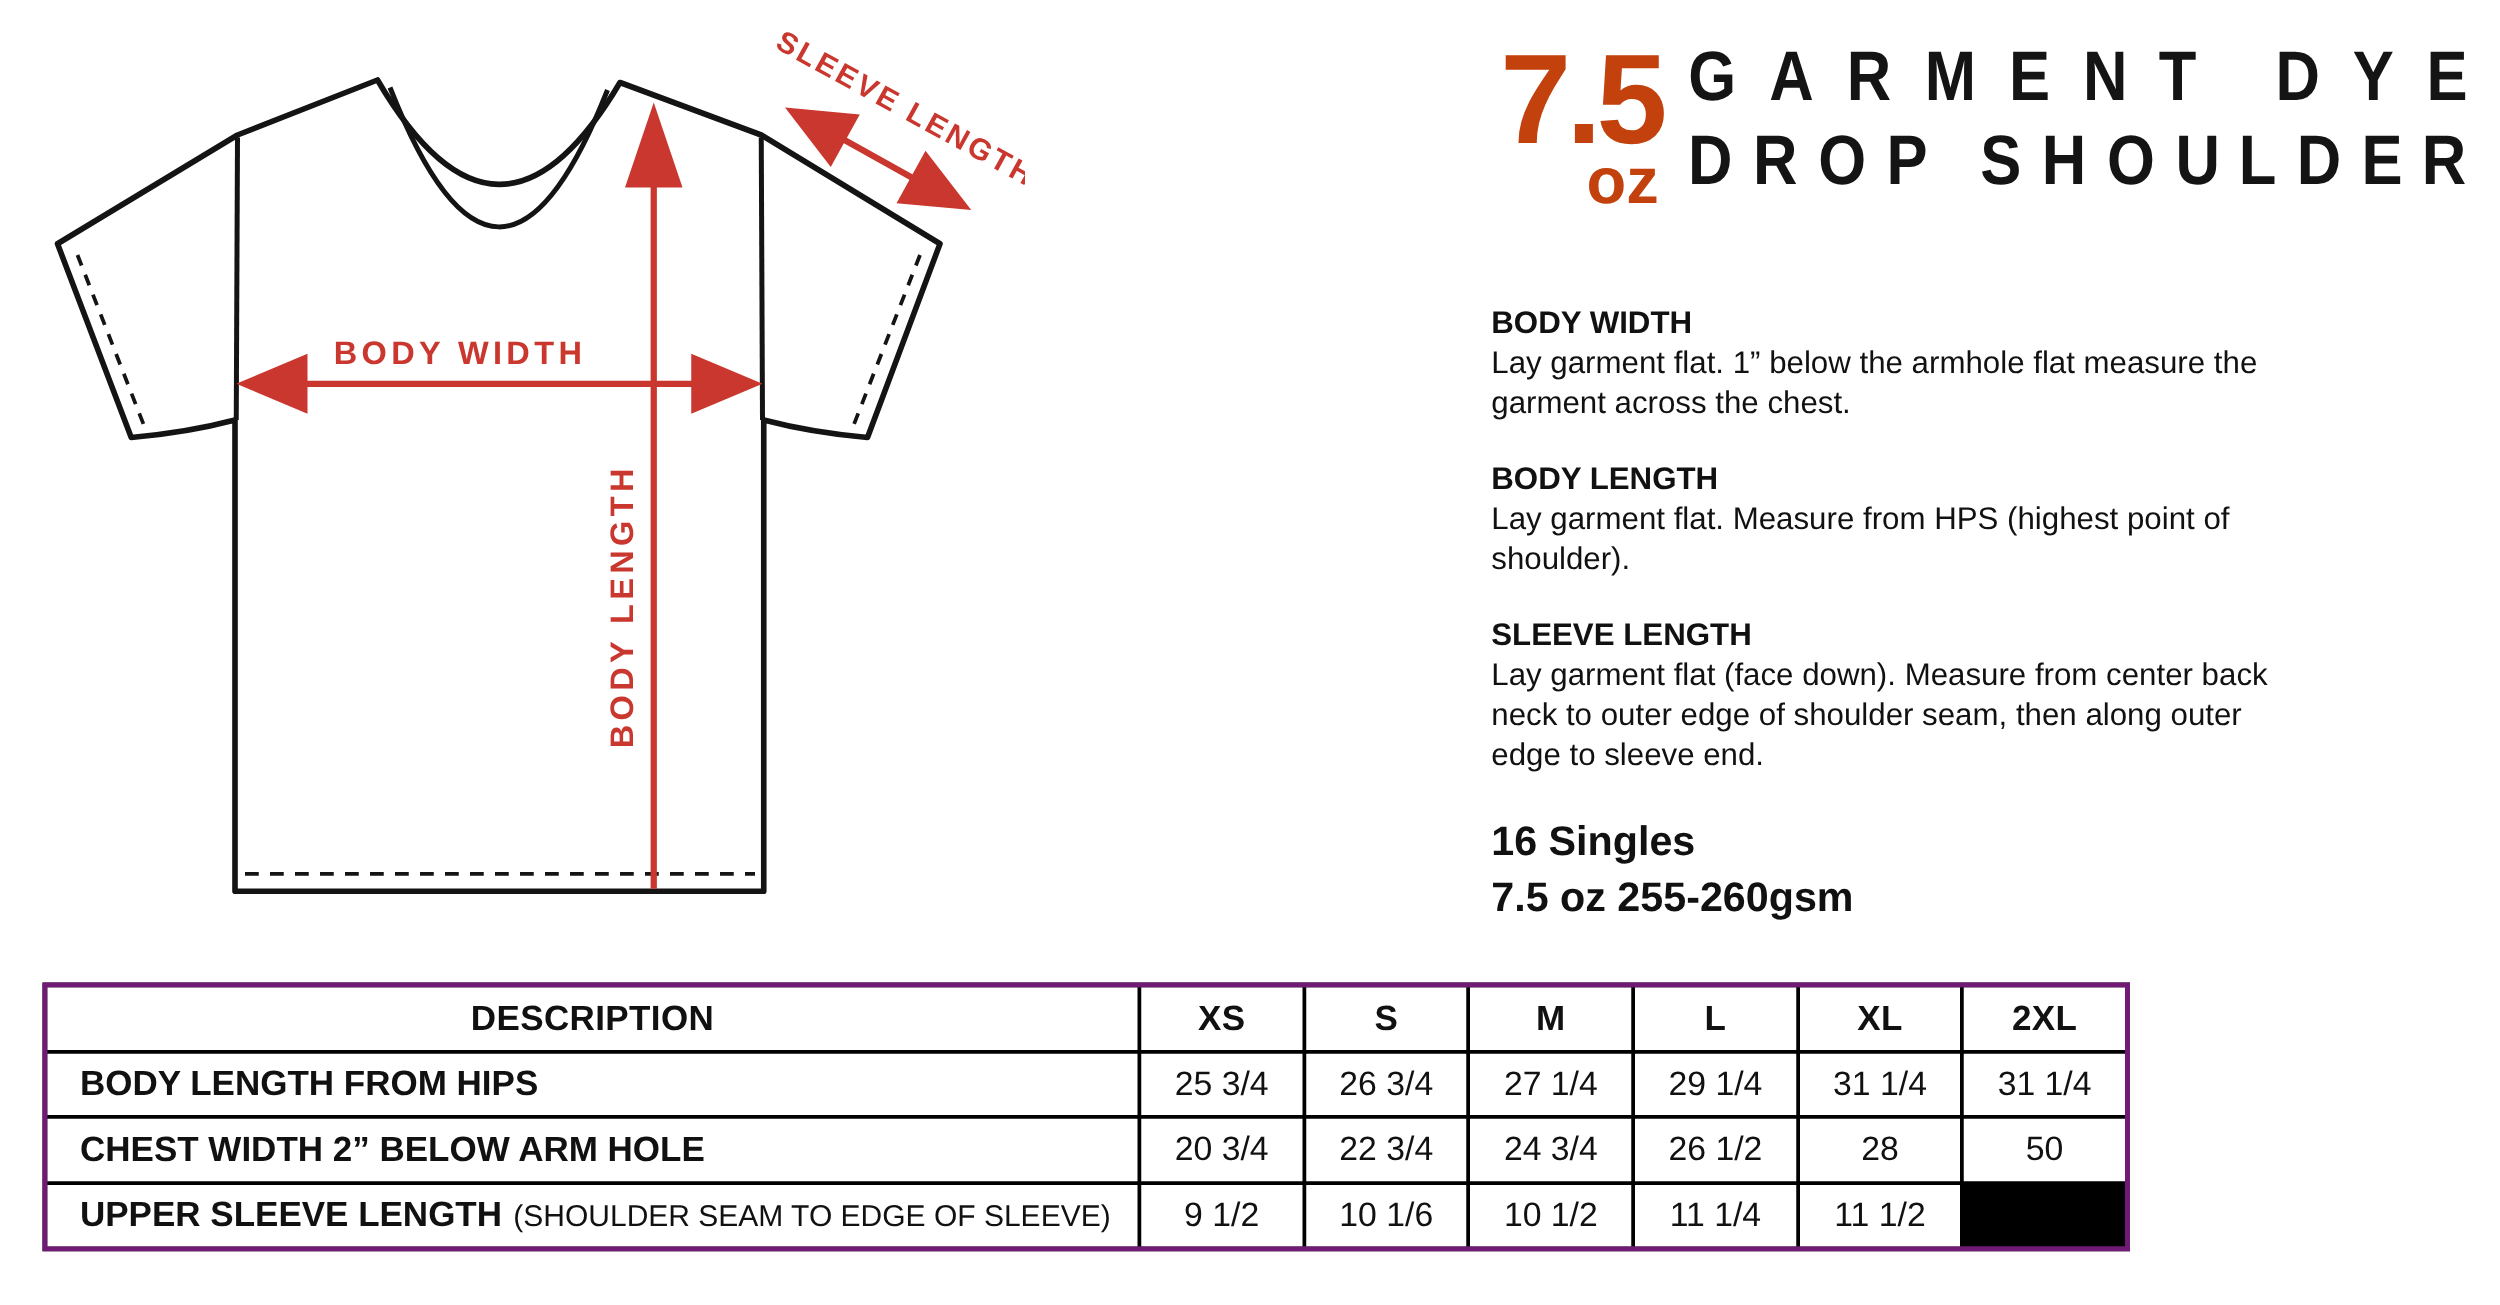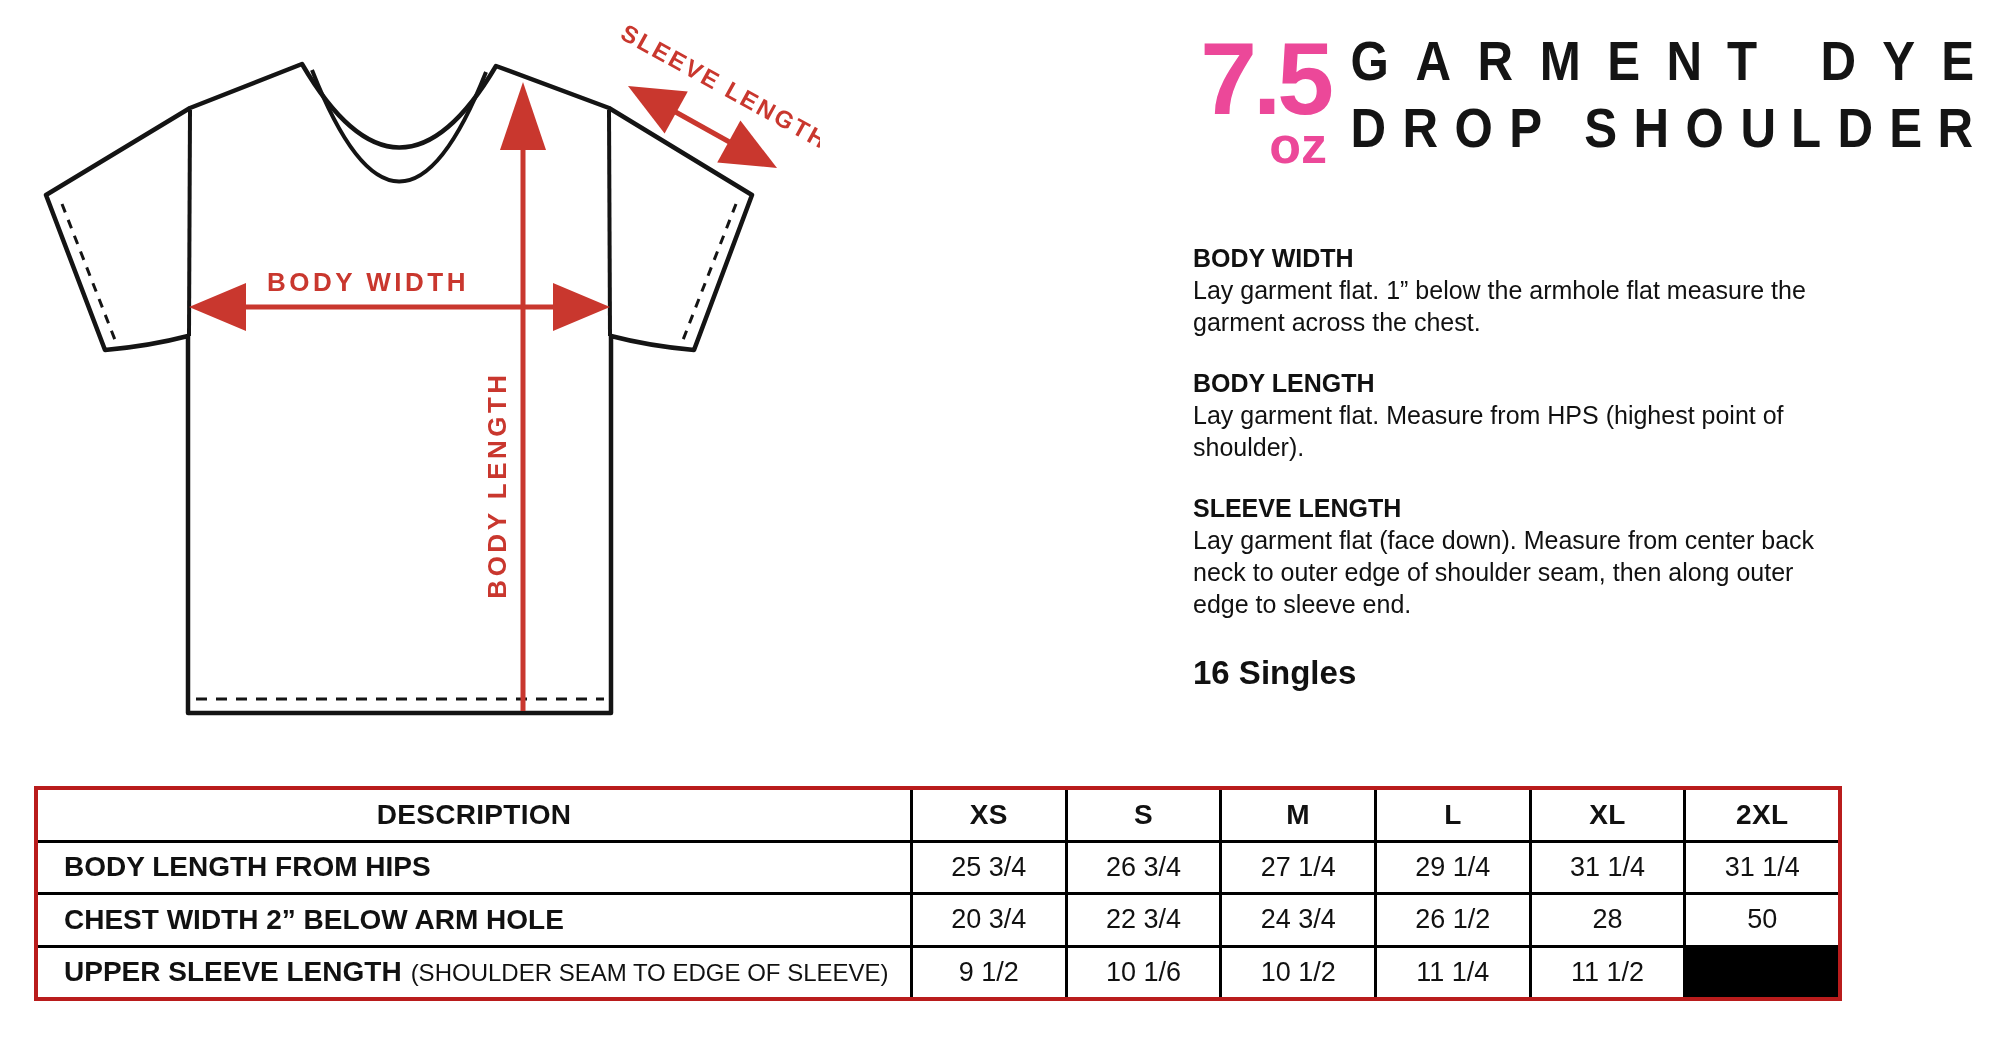--- a/index.html
+++ b/index.html
@@ -9,21 +9,21 @@
     background:#ffffff; color:#111;
     font-family:"Liberation Sans", sans-serif;
   }
 
   
   .diagram { position:absolute; left:0; top:0; width:820px; height:760px; }
 
   
   .brand-weight {
     position:absolute; left:1178px; top:36px; width:152px;
-    text-align:right; color:#ec4899;
+    text-align:right; color:#c2410c;
   }
   .weight-value { font-size:102px; font-weight:900; line-height:86px; letter-spacing:-4px; }
   .weight-unit  { font-size:52px;  font-weight:900; line-height:46px; padding-right:3px; }
 
   .headline { position:absolute; left:1348px; top:32px; width:628px; color:#141414; }
   .headline-line {
     display:flex; justify-content:space-between;
     font-size:56px; font-weight:900; height:58px; line-height:58px;
     margin-bottom:9px; white-space:nowrap;
   }
@@ -31,24 +31,24 @@
 
   
   .specs { position:absolute; left:1193px; top:243px; width:700px; }
   .spec-heading { font-size:25px; font-weight:bold; line-height:31px; }
   .spec-body { font-size:25px; line-height:32px; margin:0 0 30px 0; white-space:pre-line; }
   .fabric { }
   .fabric-line { font-size:33px; font-weight:bold; line-height:45px; }
 
   
   .size-table {
-    position:absolute; left:34px; top:786px; width:1808px; height:215px;
+    position:absolute; left:34px; top:786px; width:1670px; height:215px;
     display:grid; grid-template-columns:872px repeat(6, 1fr);
     grid-template-rows:repeat(4, 1fr);
-    gap:3px; background:#000; border:4px solid #b91c1c;
+    gap:3px; background:#000; border:4px solid #701a75;
   }
   .cell { background:#fff; display:flex; align-items:center; justify-content:center; font-size:27px; }
   .cell.header { font-weight:bold; font-size:28px; letter-spacing:0.3px; }
   .cell.desc   { justify-content:flex-start; padding-left:26px; }
   .label-wrap  { display:flex; align-items:baseline; gap:9px; white-space:nowrap; }
   .row-label   { font-weight:bold; font-size:28px; }
   .row-note    { font-size:24px; }
 
   svg text { font-family:"Liberation Sans", sans-serif; }
 </style>
@@ -140,20 +140,21 @@
 shoulder).</p>
   </div>
   <div>
     <div class="spec-heading">SLEEVE LENGTH</div>
     <p class="spec-body">Lay garment flat (face down). Measure from center back
 neck to outer edge of shoulder seam, then along outer
 edge to sleeve end.</p>
   </div>
   <div class="fabric">
     <div class="fabric-line">16 Singles</div>
+    <div class="fabric-line">7.5 oz 255-260gsm</div>
   </div>
 </div>
 
 <div class="size-table">
 
   <div class="cell header">DESCRIPTION</div>
   <div class="cell header">XS</div>
   <div class="cell header">S</div>
   <div class="cell header">M</div>
   <div class="cell header">L</div>

